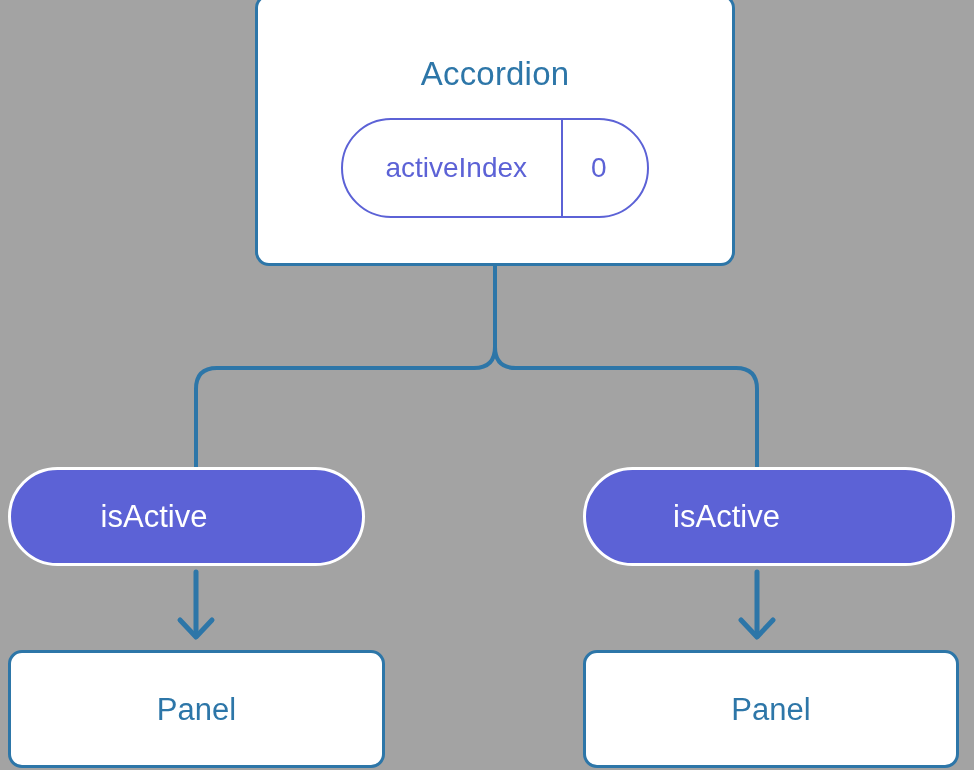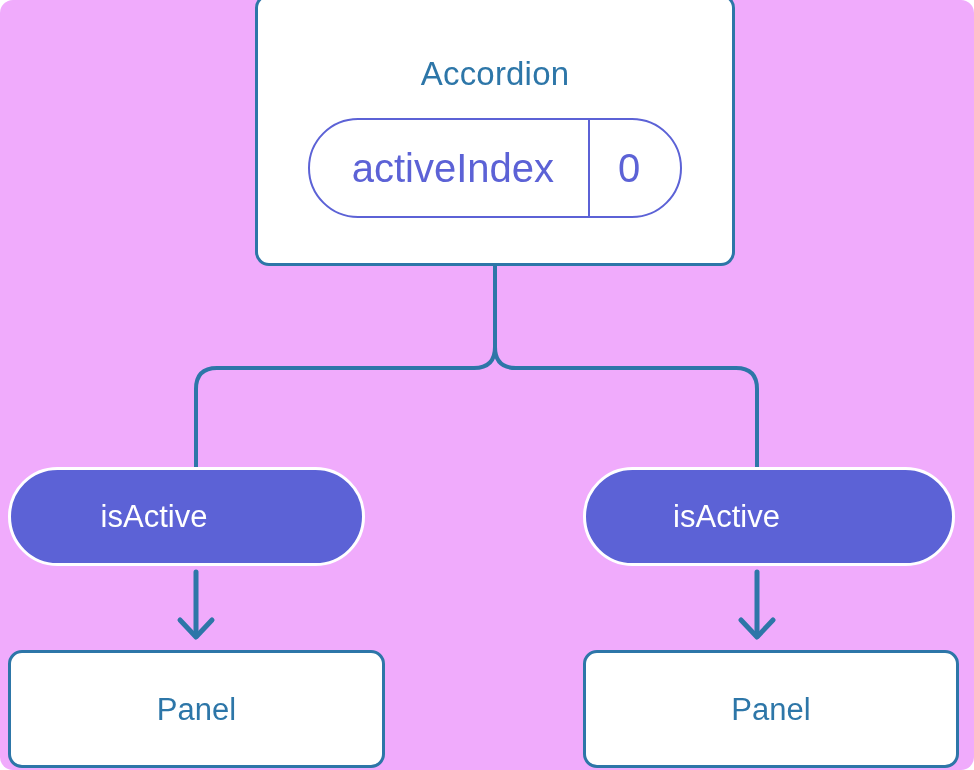--- a/index.html
+++ b/index.html
@@ -10,22 +10,21 @@
   body {
     width: 974px;
     height: 770px;
     overflow: hidden;
     font-family: "Liberation Sans", sans-serif;
   }
   #stage {
     position: relative;
     width: 974px;
     height: 770px;
-    background: #f0abfc;
-    border-radius: 13px;
+    background: #a3a3a3;
   }
   #connectors {
     position: absolute;
     left: 0;
     top: 0;
     width: 974px;
     height: 770px;
     pointer-events: none;
   }
 
@@ -66,21 +65,21 @@
     border-radius: 999px;
     height: 100px;
     overflow: hidden;
   }
   .pill-outline .pill-key,
   .pill-outline .pill-val {
     display: flex;
     align-items: center;
     justify-content: center;
     color: #5c62d6;
-    font-size: 40px;
+    font-size: 28px;
     font-weight: 400;
     line-height: 1;
     text-align: right;
   }
   .pill-outline .pill-key {
     padding: 0 34px 0 42px;
   }
   .pill-outline .pill-val {
     padding: 0 40px 0 28px;
     border-left: 2px solid #5c62d6;

